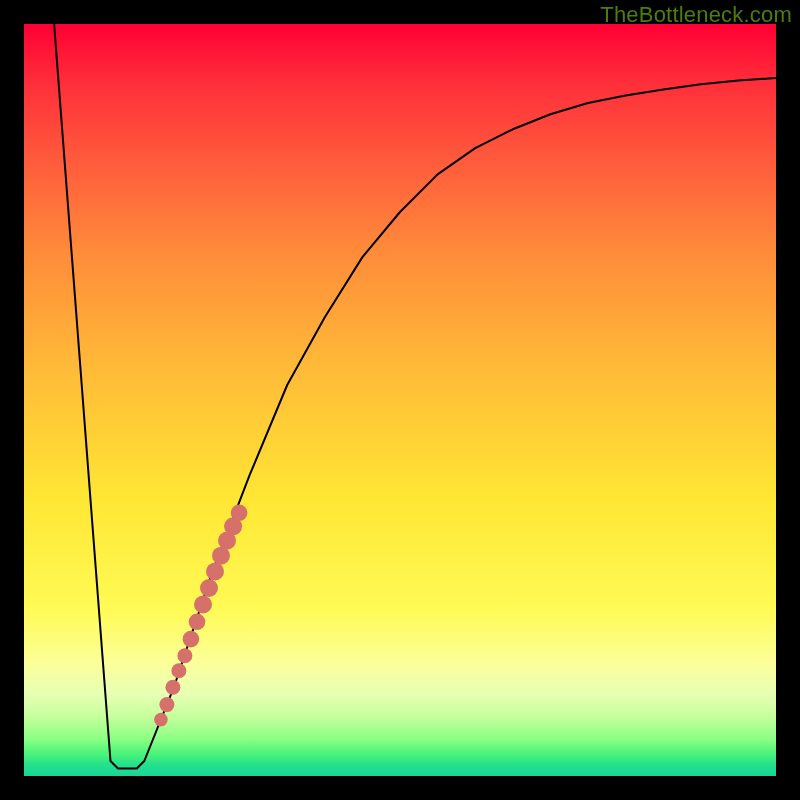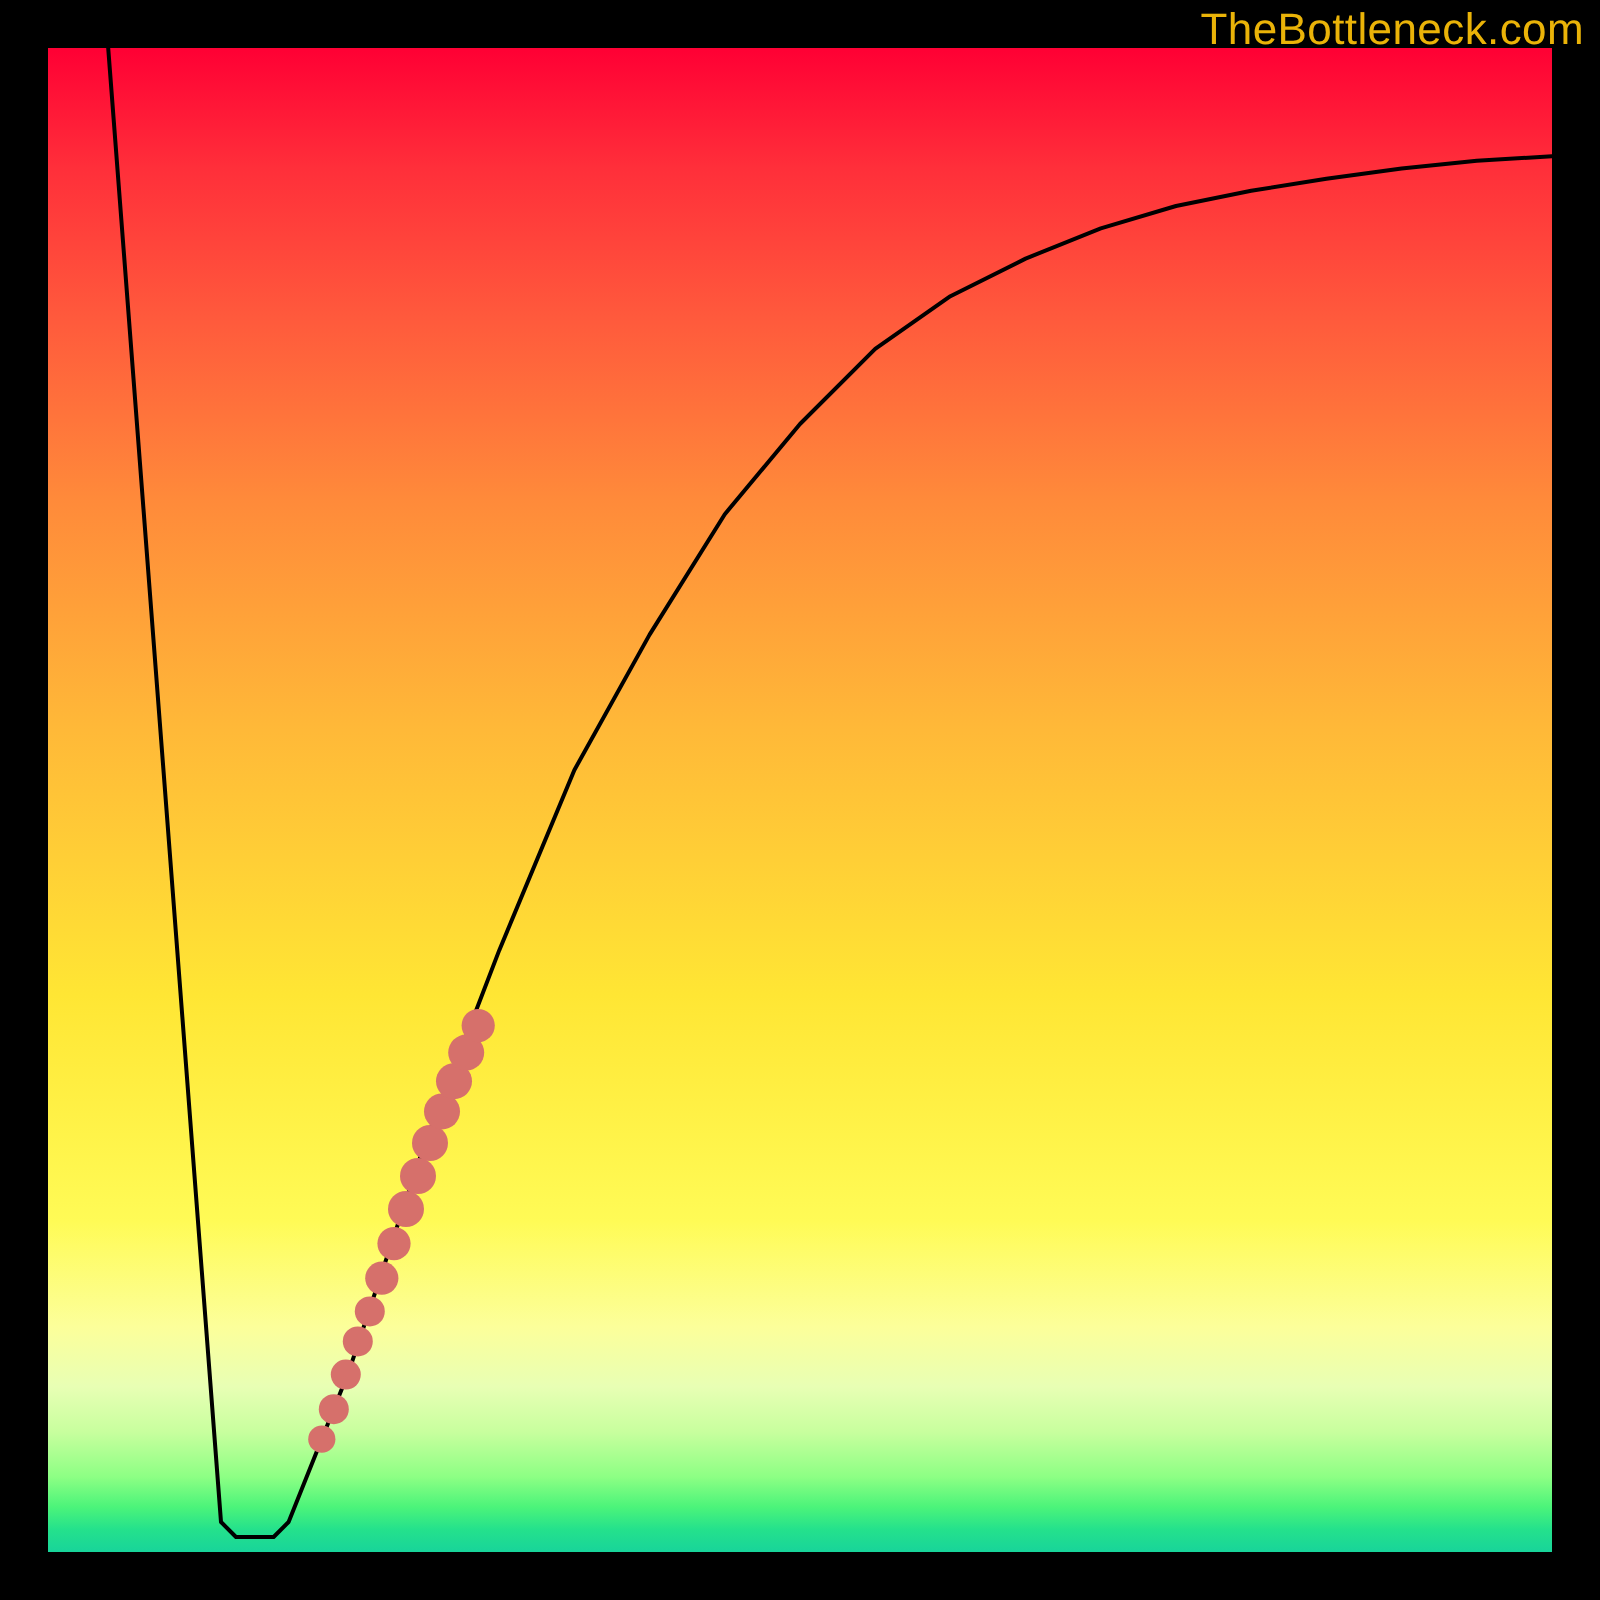--- a/index.html
+++ b/index.html
@@ -51,21 +51,21 @@
     inset: 0;
     width: 100%;
     height: 100%;
   }
   .watermark {
     position: absolute;
     top: 2px;
     right: 8px;
     font-family: Arial, Helvetica, sans-serif;
     font-size: 22px;
-    color: #eab308;
+    color: #4d7c0f;
     letter-spacing: 0.2px;
     user-select: none;
   }
 </style>
 </head>
 <body>
 
 <div class="frame">
   <div class="plot">
     <div class="gradient"></div>

